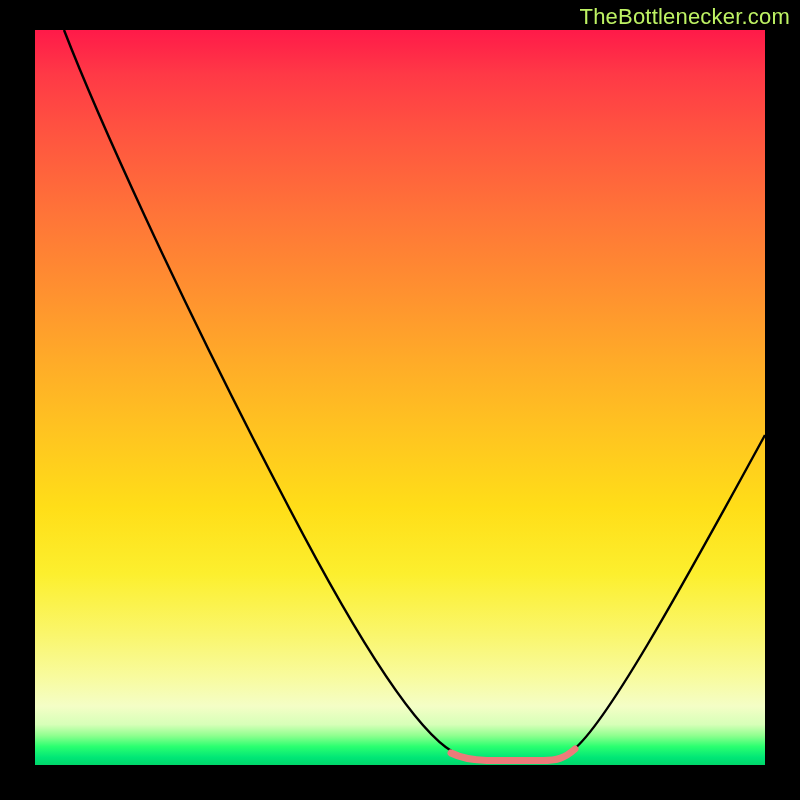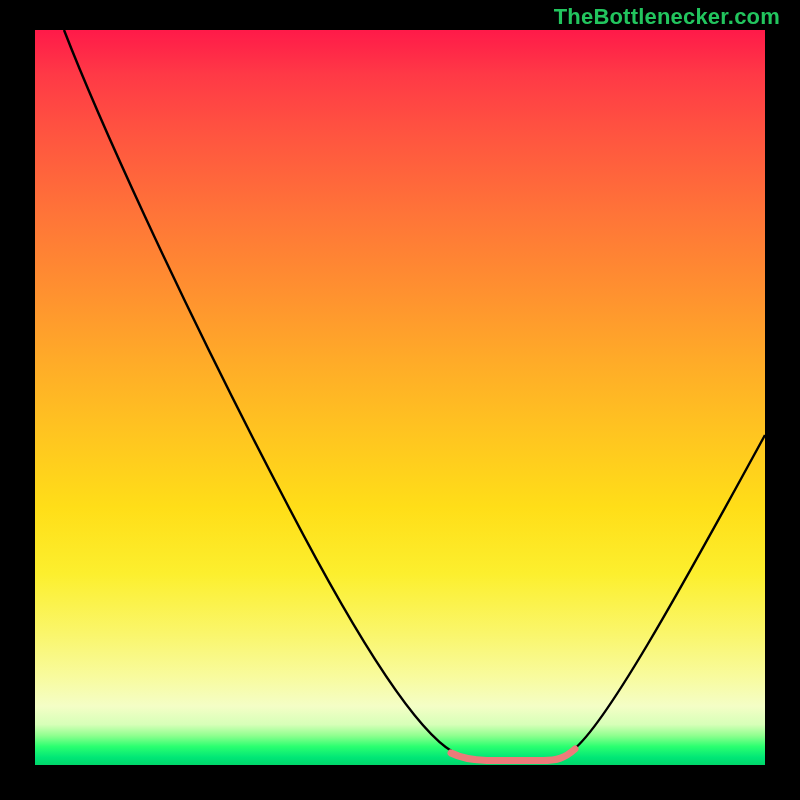--- a/index.html
+++ b/index.html
@@ -13,24 +13,24 @@
   }
   .frame {
     position: relative;
     width: 800px;
     height: 800px;
     background: #000;
   }
   .watermark {
     position: absolute;
     top: 4px;
-    right: 20px;
-    color: #22c55e;
+    right: 10px;
+    color: #bef264;
     font-size: 22px;
-    font-weight: 700;
+    font-weight: 400;
     letter-spacing: 0.2px;
     z-index: 10;
   }
   .plot-area {
     position: absolute;
     left: 35px;
     top: 30px;
     width: 730px;
     height: 735px;
     

